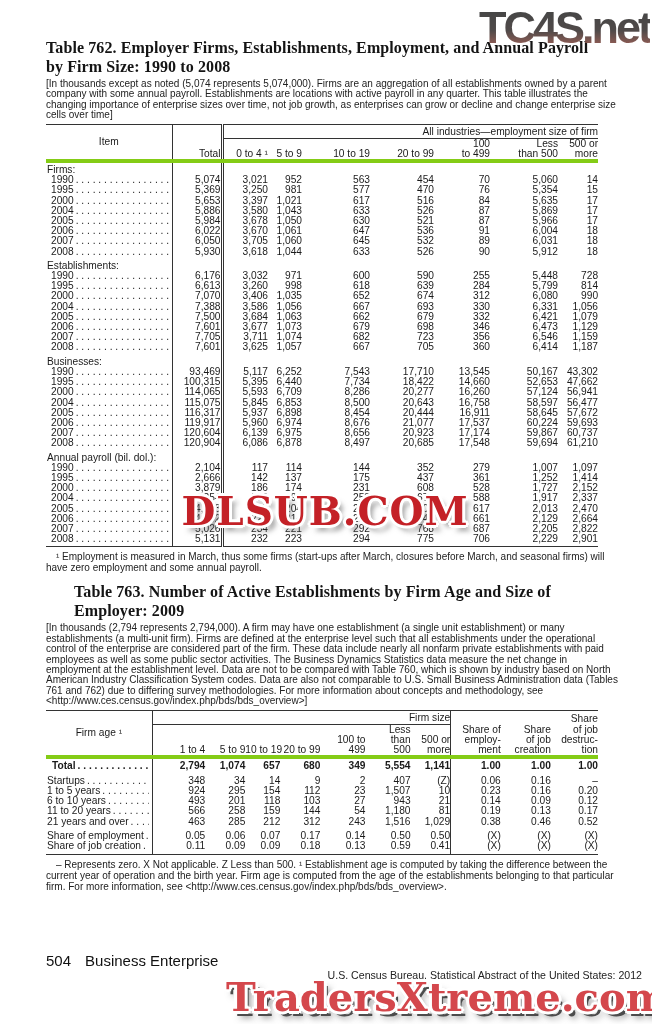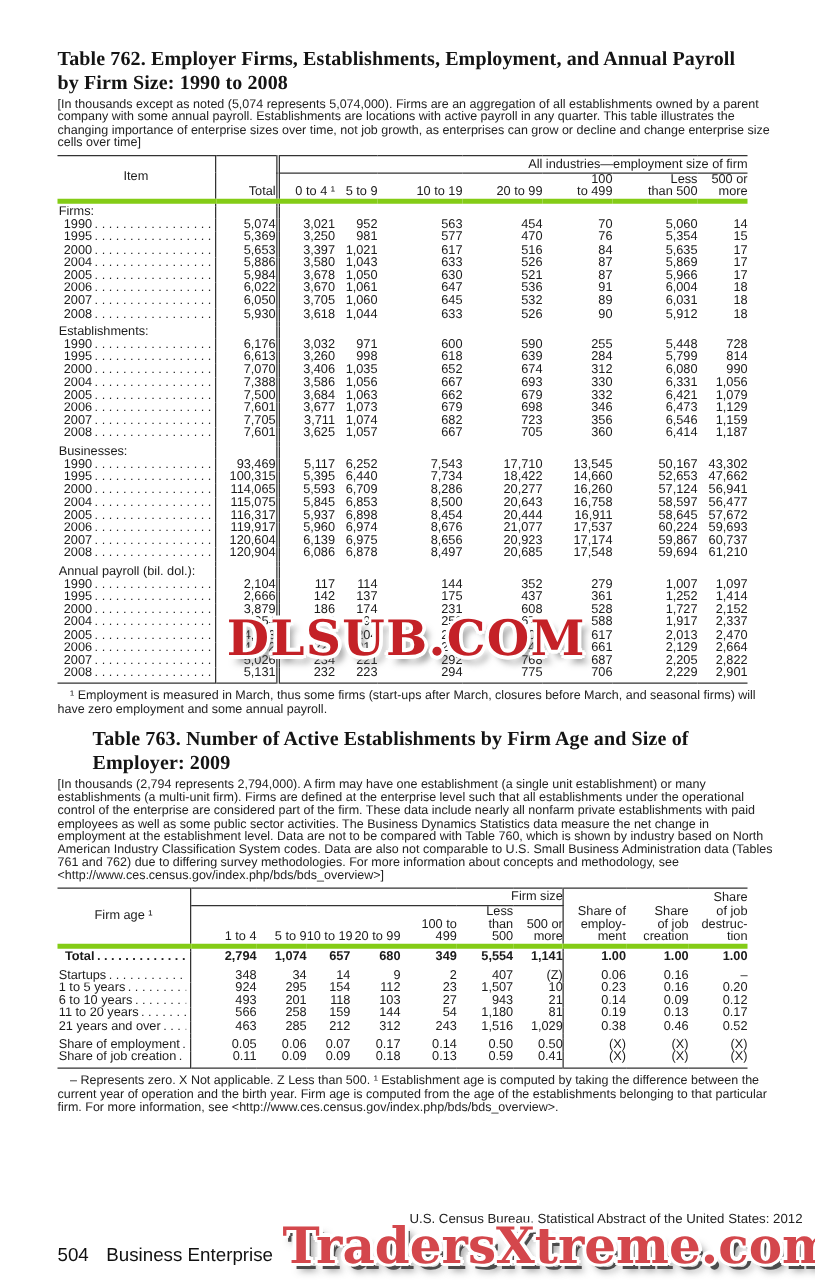--- a/index.html
+++ b/index.html
@@ -42,21 +42,21 @@
   td.stub .in{display:flex;align-items:baseline;}
   .lbl{white-space:nowrap;padding-left:1px;text-align:right;}
   .ind .lbl{padding-left:5px;}
   .ind2 .lbl{padding-left:6px;}
   .dots{flex:1;min-width:0;overflow:hidden;white-space:nowrap;margin:0 3px 0 2px;color:#222;}
   .dots::before{content:". . . . . . . . . . . . . . . . . . . . . . . . . . . . . . . . . .";}
   tr.bold td, tr.bold td .lbl{font-weight:bold;}
   #t763 tr.rdata td{height:10.3px;}
 
   
-  .footer-left{position:absolute;left:46px;top:952px;font-size:15px;color:#111;margin-top:44px;}
+  .footer-left{position:absolute;left:46px;top:952px;font-size:15px;color:#111;}
   .footer-left .num{margin-right:14px;}
   .footer-right{position:absolute;right:10px;top:969px;font-size:10.6px;color:#222;}
 
   
   .wm{position:absolute;pointer-events:none;}
   .wm-tc4s{top:2px;right:2px;z-index:30;
     font-family:"Liberation Sans",sans-serif;font-weight:900;font-size:45px;
     letter-spacing:-3px;color:#55443e;opacity:.95;}
   @supports ((-webkit-background-clip:text) or (background-clip:text)){
     .wm-tc4s{background:linear-gradient(180deg,#3d3d3d 18%,#474140 55%,#98584e 88%,#a8625a 100%);
@@ -1037,15 +1037,16 @@
       </table>
 
     <p class="note">– Represents zero. X Not applicable. Z Less than 500. ¹ Establishment age is computed by taking the difference between the current year of operation and the birth year. Firm age is computed from the age of the establishments belonging to that particular firm. For more information, see &lt;http://www.ces.census.gov/index.php/bds/bds_overview&gt;.</p>
   </div>
 
   <div class="footer-left">
     <span class="num">504</span><span>Business Enterprise</span>
   </div>
   <div class="footer-right">U.S. Census Bureau, Statistical Abstract of the United States: 2012</div>
 
+  <div class="wm wm-tc4s">TC4S.net</div>
   <div class="wm wm-dlsub">DLSUB.COM</div>
   <div class="wm wm-traders">TradersXtreme.com</div>
 </div>
 
 </body></html>

